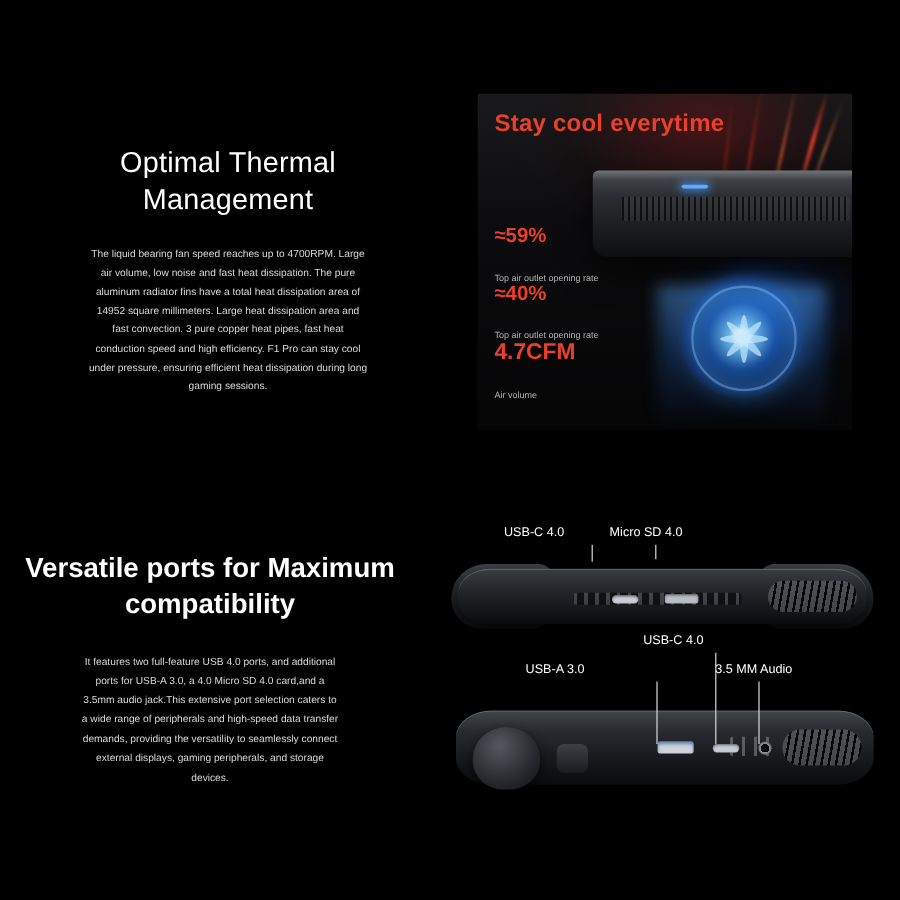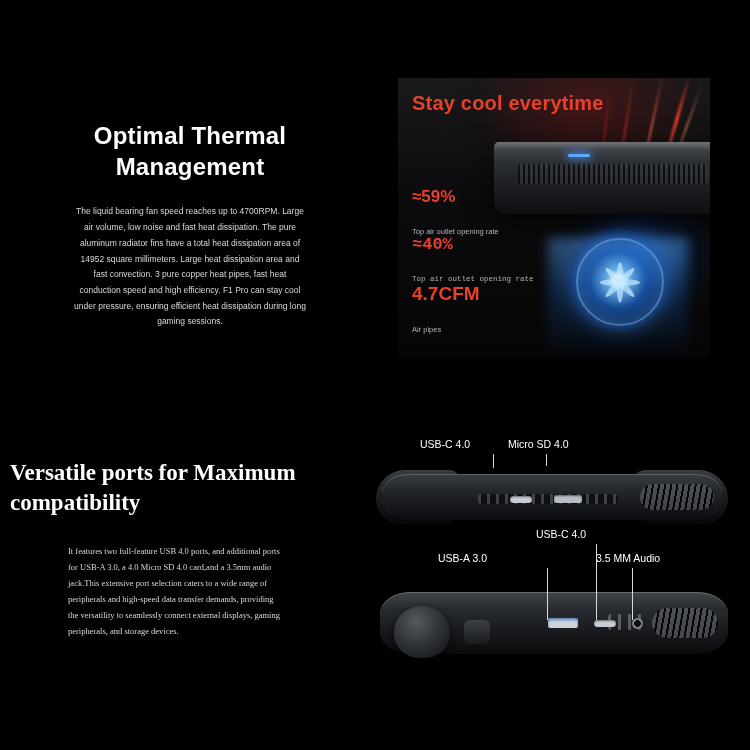--- a/index.html
+++ b/index.html
@@ -31,21 +31,21 @@
   }
   .thermal-text {
     position: absolute;
     left: 40px;
     top: 120px;
     width: 300px;
     text-align: center;
   }
   .thermal-title {
     font-size: 24px;
-    font-weight: bold;
+    font-weight: normal;
     line-height: 1.3;
     letter-spacing: 0.2px;
     color: #ffffff;
     margin: 0 0 22px 0;
   }
   .thermal-body {
     font-size: 8.5px;
     line-height: 1.85;
     color: #d9d9d9;
     margin: 12px;
@@ -192,38 +192,38 @@
     font-weight: bold;
     color: #e8402a;
     line-height: 1.1;
   }
   .stat .lbl {
     font-size: 7.5px;
     color: #b3b3b3;
     margin-top: 20px;
   }
   .stat-1 { top: 110px; }
-  .stat-2 { top: 158px; font-family: Liberation Mono, monospace; }
+  .stat-2 { top: 158px; }
   .stat-3 { top: 206px; }
   .stat-3 .val { font-size: 19px; }
 
   
   .sec-ports {
     position: absolute;
     left: 0;
     top: 430px;
     width: 750px;
     height: 280px;
   }
   .ports-text {
     position: absolute;
     left: 10px;
     top: 28px;
     width: 330px;
-    font-family: Liberation Serif, serif;
+    text-align: center;
   }
   .ports-title {
     font-size: 23px;
     font-weight: bold;
     line-height: 1.32;
     color: #ffffff;
     margin: 0 0 24px 0;
   }
   .ports-body {
     font-size: 8.5px;
@@ -450,21 +450,21 @@
       <div class="stat stat-1">
         <div class="val">≈59%</div>
         <div class="lbl">Top air outlet opening rate</div>
       </div>
       <div class="stat stat-2">
         <div class="val">≈40%</div>
         <div class="lbl">Top air outlet opening rate</div>
       </div>
       <div class="stat stat-3">
         <div class="val">4.7CFM</div>
-        <div class="lbl">Air pipes</div>
+        <div class="lbl">Air volume</div>
       </div>
     </div>
   </section>
 
   <section class="sec-ports">
 
     <div class="ports-text">
       <h2 class="ports-title">Versatile ports for Maximum compatibility</h2>
       <p class="ports-body">It features two full-feature USB 4.0 ports, and additional ports for USB-A 3.0, a 4.0 Micro SD 4.0 card,and a 3.5mm audio jack.This extensive port selection caters to a wide range of peripherals and high-speed data transfer demands, providing the versatility to seamlessly connect external displays, gaming peripherals, and storage devices.</p>
     </div>

